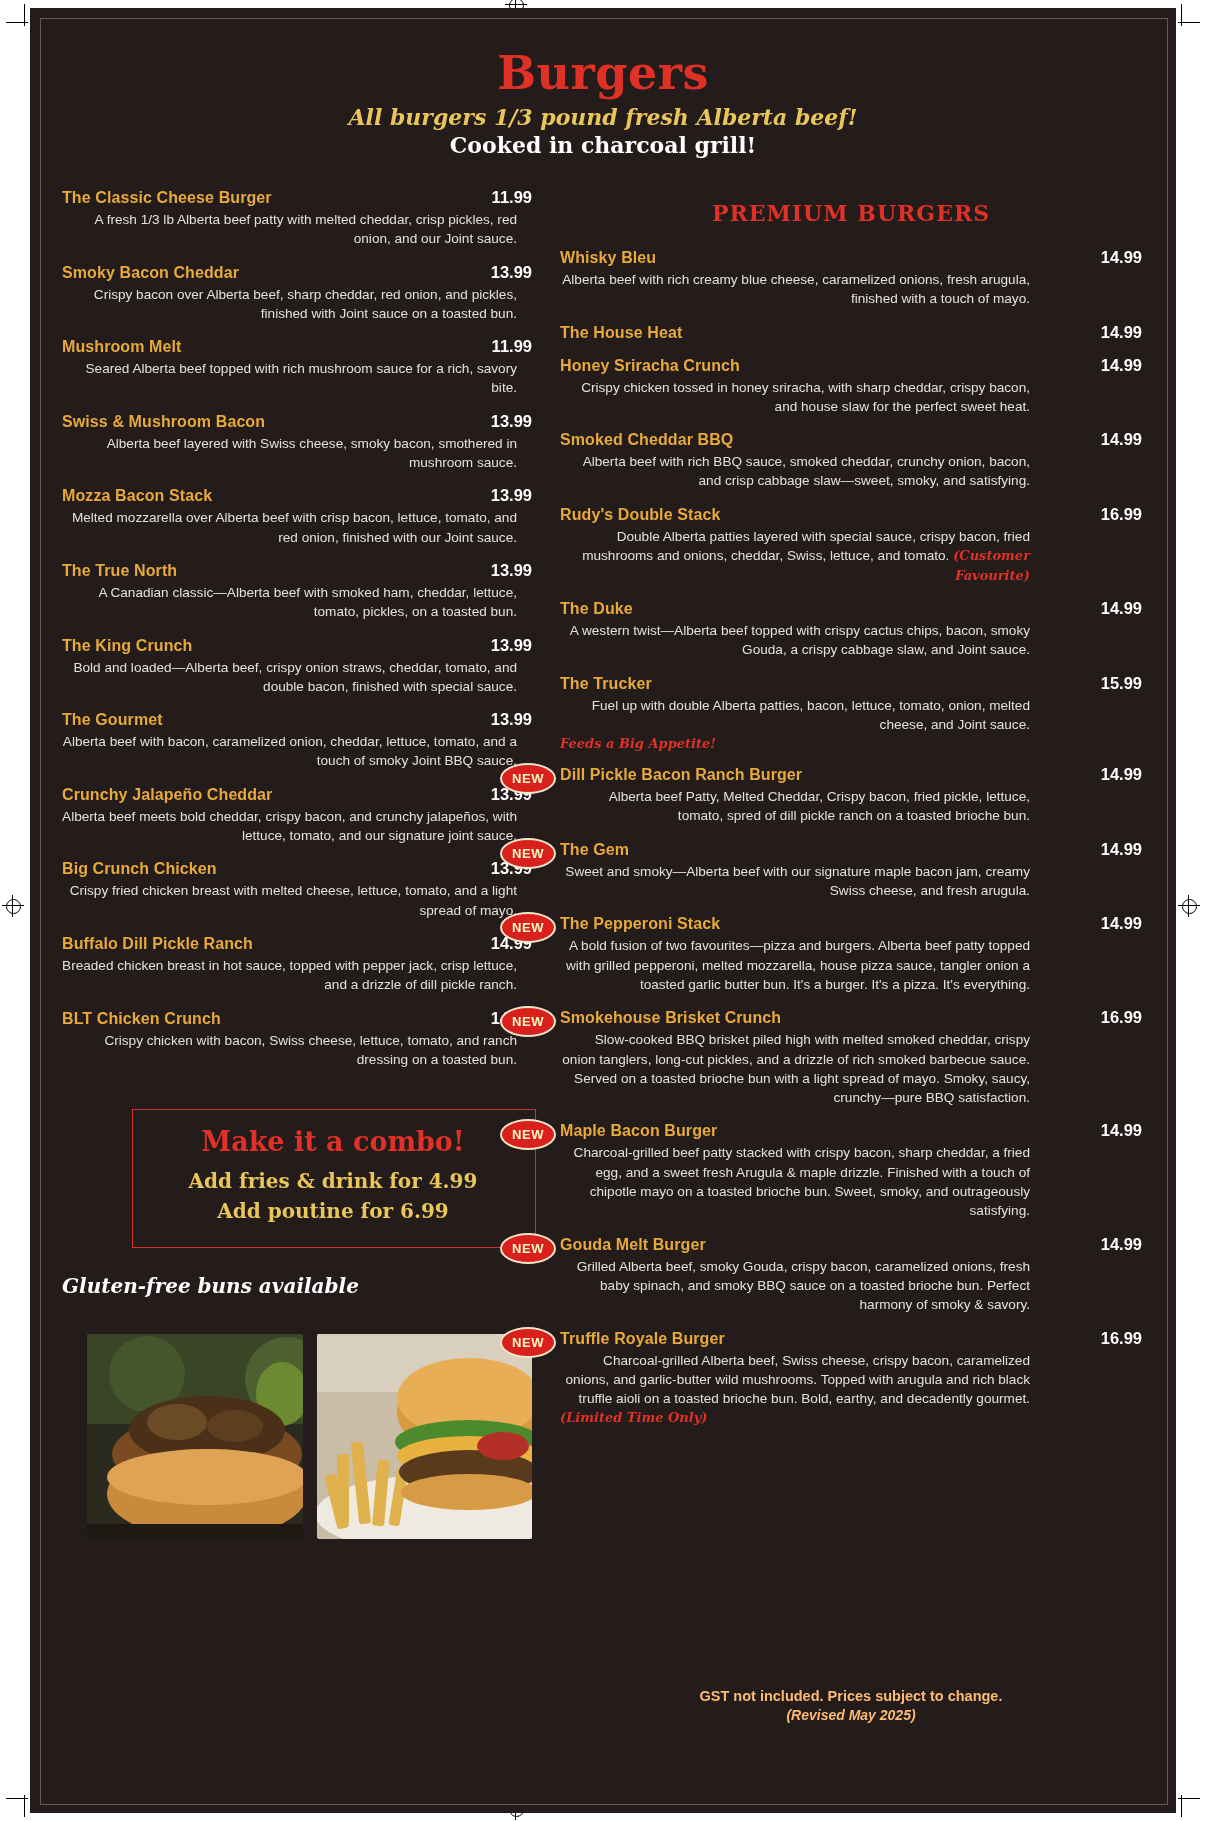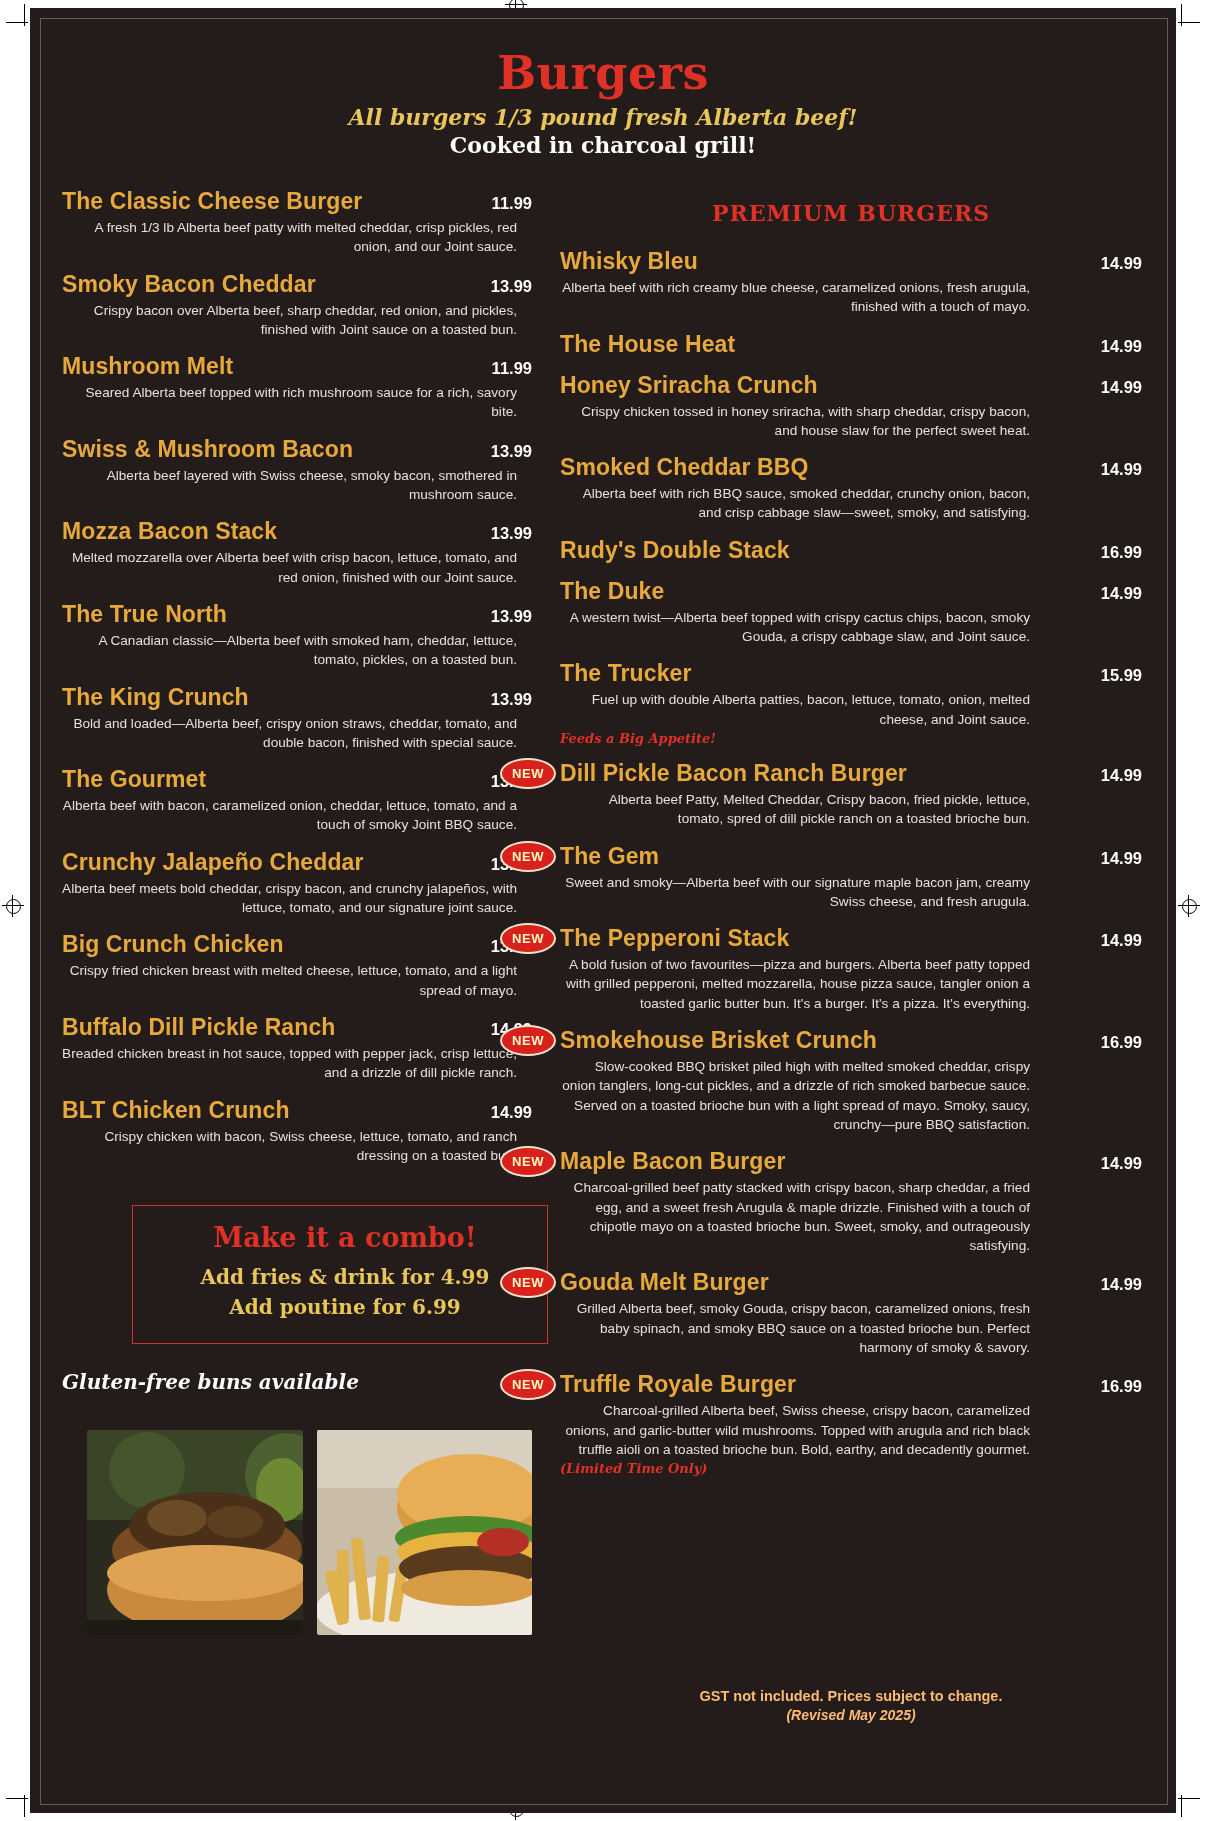--- a/index.html
+++ b/index.html
@@ -131,21 +131,21 @@
     position: relative;
   }
   .item-head {
     display: flex;
     align-items: baseline;
     justify-content: space-between;
   }
   .item-name {
     color: #e8a93c;
     font-weight: bold;
-    font-size: 23px;
+    font-size: 16px;
     letter-spacing: 0.1px;
   }
   .item-price {
     color: #ffffff;
     font-weight: bold;
     font-size: 16.5px;
     margin-left: 10px;
     white-space: nowrap;
   }
   .item-desc {
@@ -187,21 +187,21 @@
     align-items: center;
     justify-content: center;
     border: 2px solid #f2e4c9;
   }
 
   
   .combo-box {
     margin: 40px 0 0 70px;
     width: 384px;
     border: 1px solid #c33;
-    padding: 16px 10px 18px 20px;
+    padding: 16px 10px 18px 8px;
     text-align: center;
   }
   .combo-title {
     color: #e03127;
     font-family: "DejaVu Serif", serif;
     font-weight: bold;
     font-size: 27px;
     margin-bottom: 12px;
   }
   .combo-line {
@@ -463,20 +463,21 @@
                 <div class="item-name">Smoked Cheddar BBQ</div>
                 <div class="item-price">14.99</div>
               </div>
               <div class="item-desc">Alberta beef with rich BBQ sauce, smoked cheddar, crunchy onion, bacon, and crisp cabbage slaw—sweet, smoky, and satisfying.</div>
             </div>
             <div class="item">
               <div class="item-head">
                 <div class="item-name">Rudy's Double Stack</div>
                 <div class="item-price">16.99</div>
               </div>
+              <div class="item-desc">Double Alberta patties layered with special sauce, crispy bacon, fried mushrooms and onions, cheddar, Swiss, lettuce, and tomato. <span class="note-red">(Customer Favourite)</span></div>
             </div>
             <div class="item">
               <div class="item-head">
                 <div class="item-name">The Duke</div>
                 <div class="item-price">14.99</div>
               </div>
               <div class="item-desc">A western twist—Alberta beef topped with crispy cactus chips, bacon, smoky Gouda, a crispy cabbage slaw, and Joint sauce.</div>
             </div>
             <div class="item">
               <div class="item-head">

